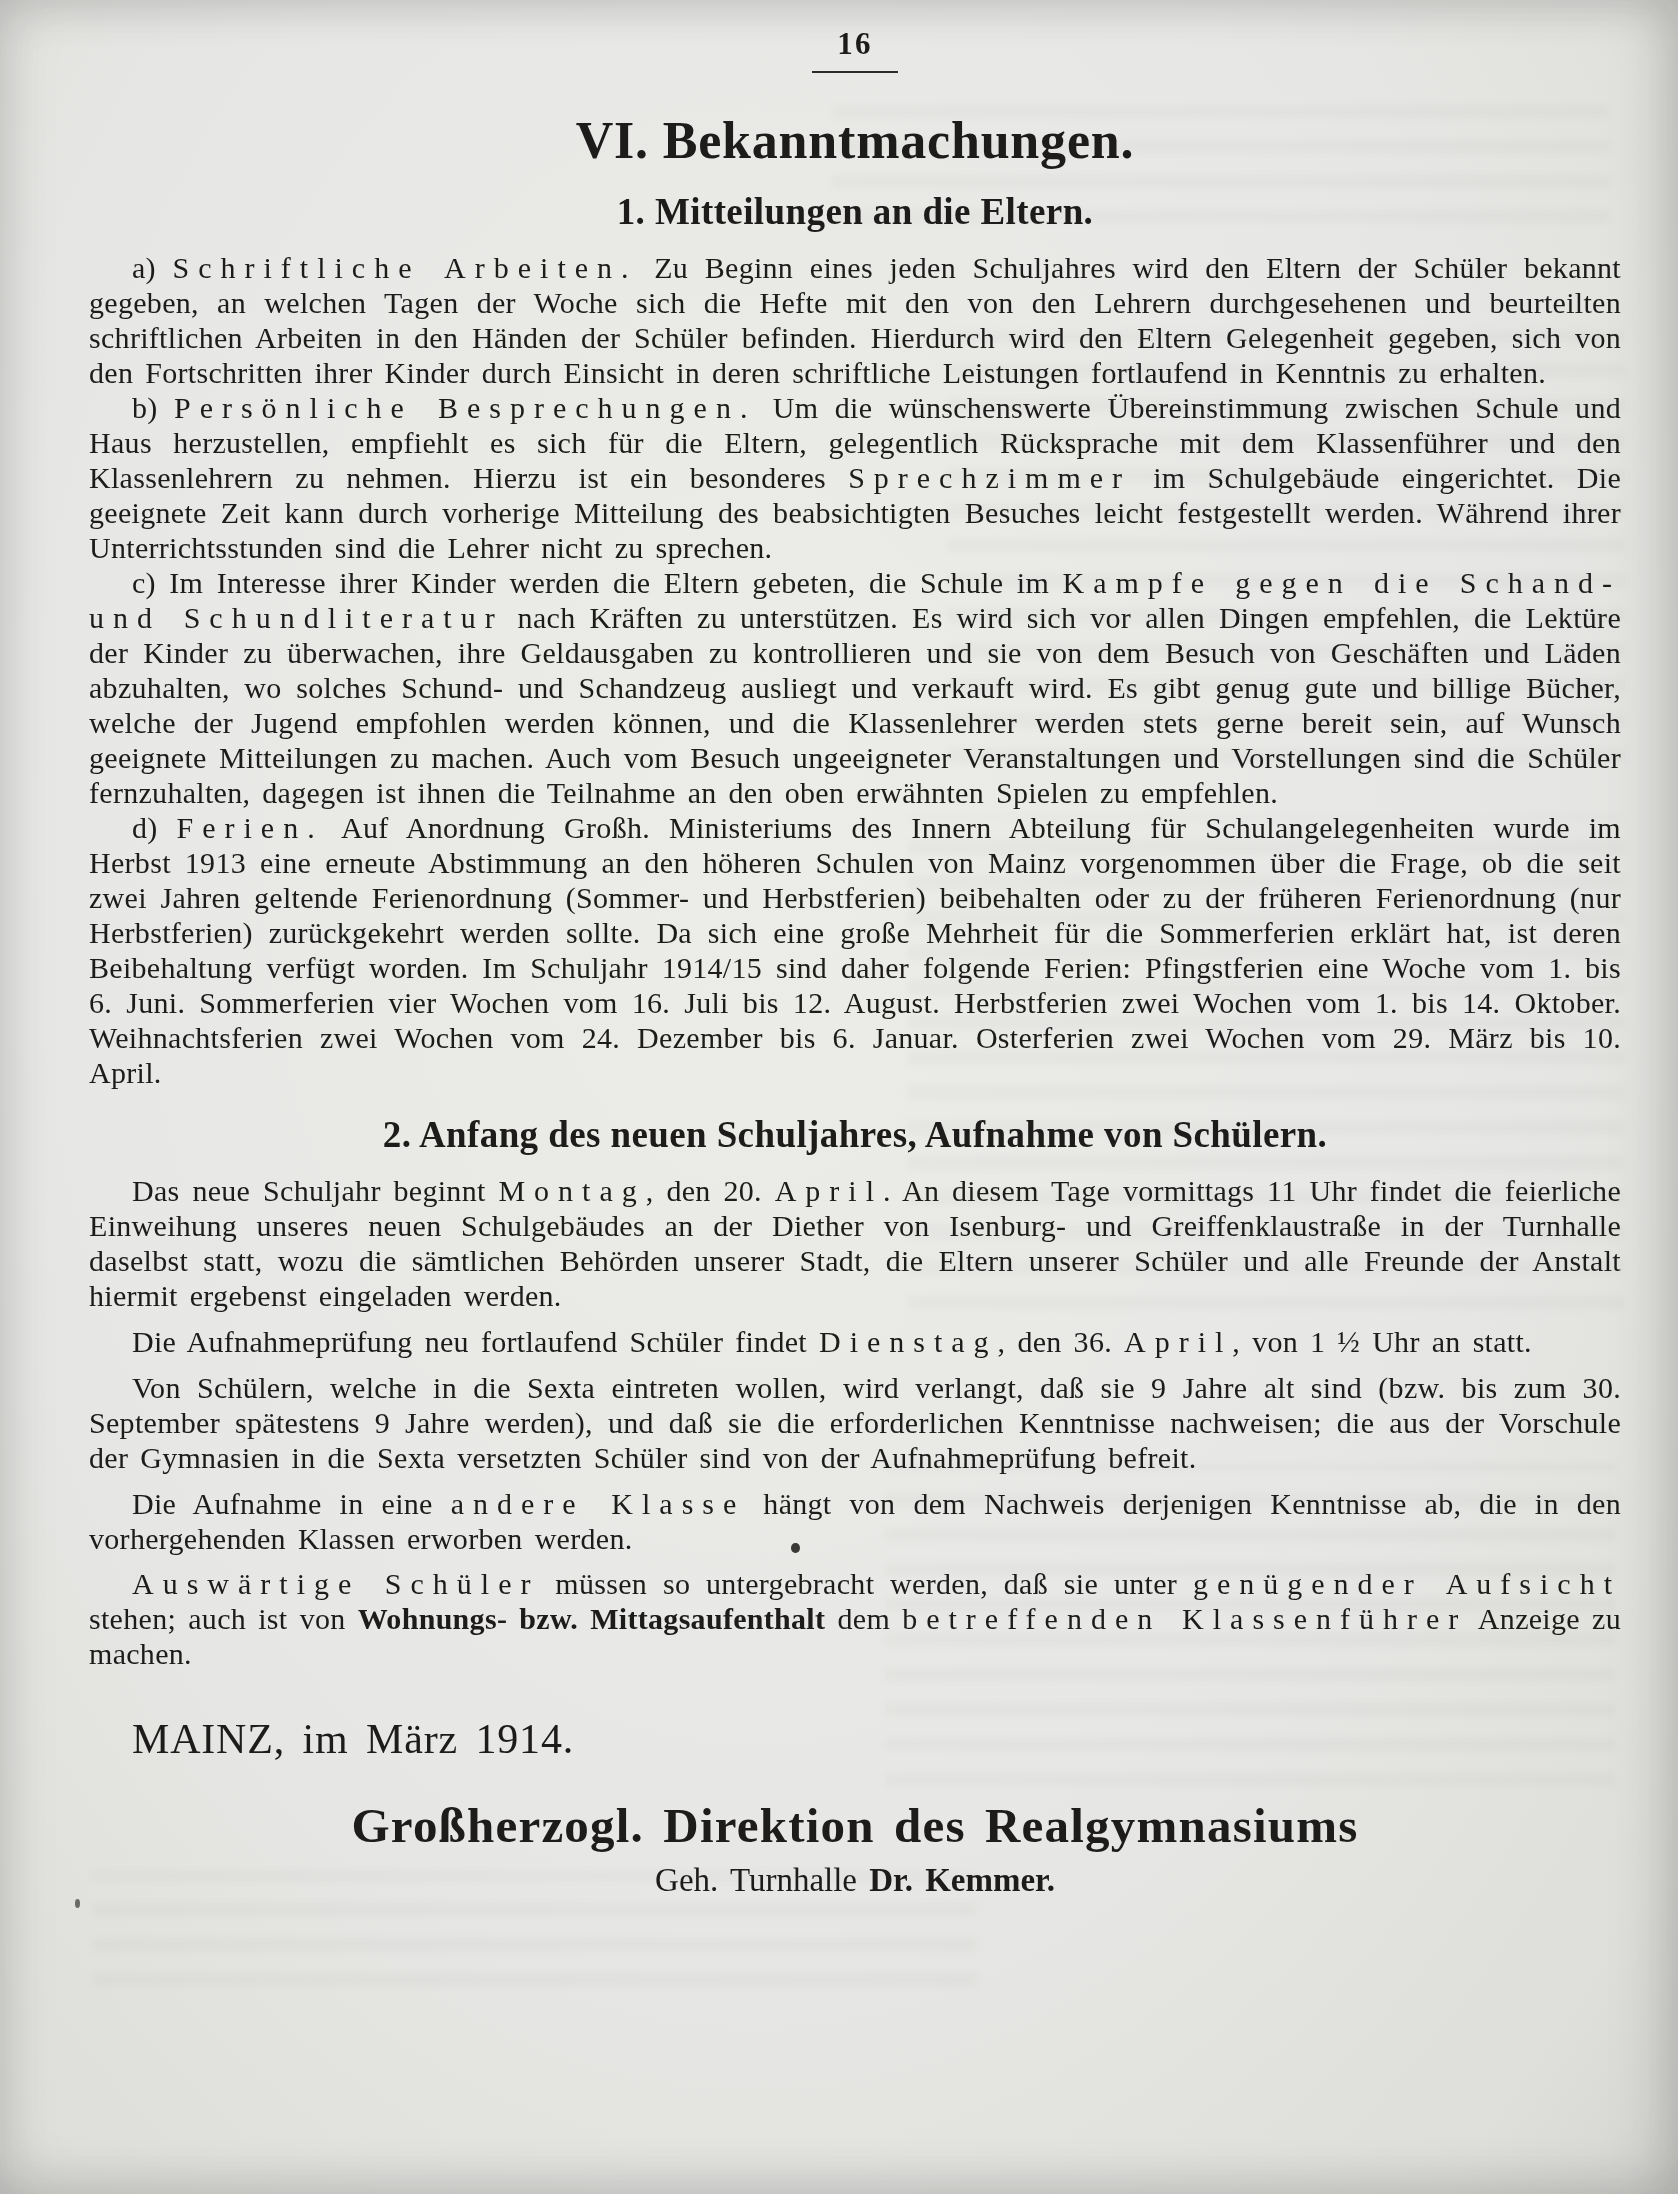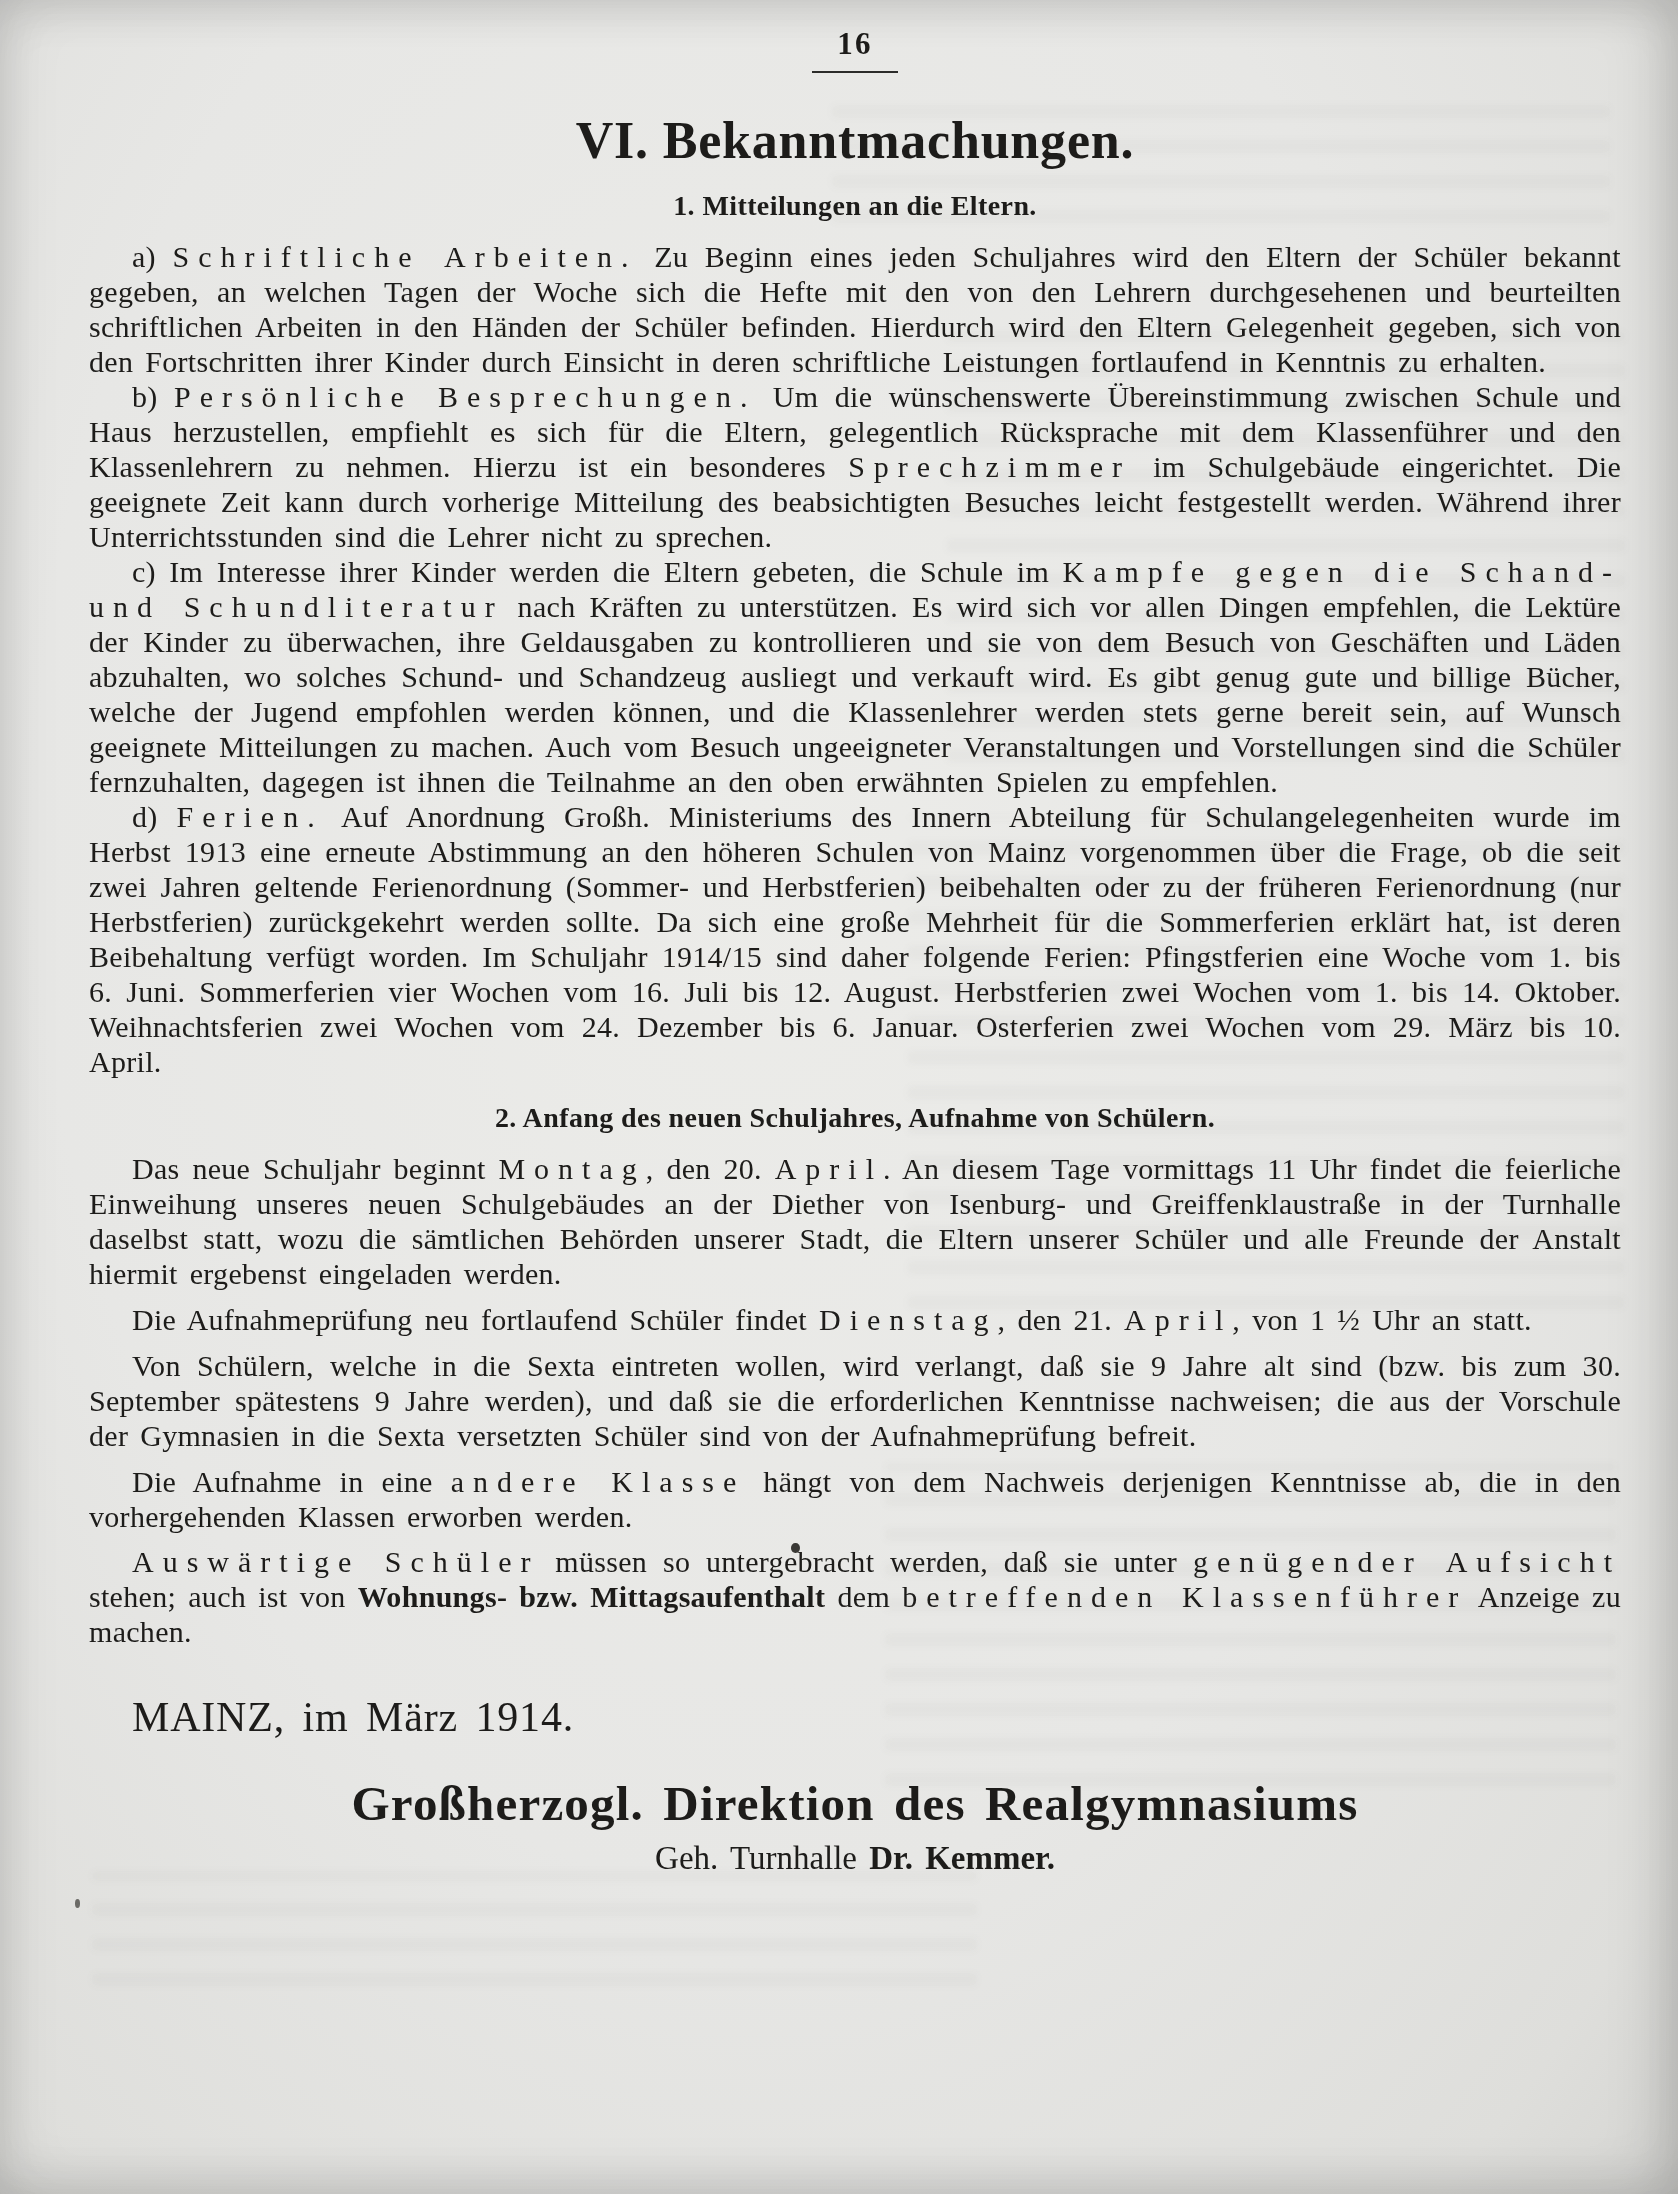--- a/index.html
+++ b/index.html
@@ -48,21 +48,21 @@
   .doc-title {
     margin: 38px 0 0 0;
     text-align: center;
     font-size: 52px;
     font-weight: 700;
     letter-spacing: 0.8px;
   }
   .sub-title {
     margin: 20px 0 0 0;
     text-align: center;
-    font-size: 28px;
+    font-size: 37px;
     font-weight: 700;
     letter-spacing: 0.4px;
   }
   .sub-title-2 {
     margin-top: 23px;
   }
   .body-text {
     margin-top: 17px;
     font-size: 30px;
     line-height: 35px;
@@ -157,21 +157,21 @@
         <p><span class="seg-normal">a) </span><span class="seg-sperr">Schriftliche Arbeiten.</span><span class="seg-normal"> Zu Beginn eines jeden Schuljahres wird den Eltern der Schüler bekannt gegeben, an welchen Tagen der Woche sich die Hefte mit den von den Lehrern durchgesehenen und beurteilten schriftlichen Arbeiten in den Händen der Schüler befinden. Hierdurch wird den Eltern Gelegenheit gegeben, sich von den Fortschritten ihrer Kinder durch Einsicht in deren schriftliche Leistungen fortlaufend in Kenntnis zu erhalten.</span></p>
         <p><span class="seg-normal">b) </span><span class="seg-sperr">Persönliche Besprechungen.</span><span class="seg-normal"> Um die wünschenswerte Übereinstimmung zwischen Schule und Haus herzustellen, empfiehlt es sich für die Eltern, gelegentlich Rücksprache mit dem Klassenführer und den Klassenlehrern zu nehmen. Hierzu ist ein besonderes </span><span class="seg-sperr">Sprechzimmer</span><span class="seg-normal"> im Schulgebäude eingerichtet. Die geeignete Zeit kann durch vorherige Mitteilung des beabsichtigten Besuches leicht festgestellt werden. Während ihrer Unterrichtsstunden sind die Lehrer nicht zu sprechen.</span></p>
         <p><span class="seg-normal">c) Im Interesse ihrer Kinder werden die Eltern gebeten, die Schule im </span><span class="seg-sperr">Kampfe gegen die Schand- und Schundliteratur</span><span class="seg-normal"> nach Kräften zu unterstützen. Es wird sich vor allen Dingen empfehlen, die Lektüre der Kinder zu überwachen, ihre Geldausgaben zu kontrollieren und sie von dem Besuch von Geschäften und Läden abzuhalten, wo solches Schund- und Schandzeug ausliegt und verkauft wird. Es gibt genug gute und billige Bücher, welche der Jugend empfohlen werden können, und die Klassenlehrer werden stets gerne bereit sein, auf Wunsch geeignete Mitteilungen zu machen. Auch vom Besuch ungeeigneter Veranstaltungen und Vorstellungen sind die Schüler fernzuhalten, dagegen ist ihnen die Teilnahme an den oben erwähnten Spielen zu empfehlen.</span></p>
         <p><span class="seg-normal">d) </span><span class="seg-sperr">Ferien.</span><span class="seg-normal"> Auf Anordnung Großh. Ministeriums des Innern Abteilung für Schulangelegenheiten wurde im Herbst 1913 eine erneute Abstimmung an den höheren Schulen von Mainz vorgenommen über die Frage, ob die seit zwei Jahren geltende Ferienordnung (Sommer- und Herbstferien) beibehalten oder zu der früheren Ferienordnung (nur Herbstferien) zurückgekehrt werden sollte. Da sich eine große Mehrheit für die Sommerferien erklärt hat, ist deren Beibehaltung verfügt worden. Im Schuljahr 1914/15 sind daher folgende Ferien: Pfingstferien eine Woche vom 1. bis 6. Juni. Sommerferien vier Wochen vom 16. Juli bis 12. August. Herbstferien zwei Wochen vom 1. bis 14. Oktober. Weihnachtsferien zwei Wochen vom 24. Dezember bis 6. Januar. Osterferien zwei Wochen vom 29. März bis 10. April.</span></p>
       </div>
 
     <h2 class="sub-title sub-title-2">2. Anfang des neuen Schuljahres, Aufnahme von Schülern.</h2>
 
     <div class="body-text spaced">
         <p><span class="seg-normal">Das neue Schuljahr beginnt </span><span class="seg-sperr">Montag</span><span class="seg-normal">, den 20. </span><span class="seg-sperr">April</span><span class="seg-normal">. An diesem Tage vormittags 11 Uhr findet die feierliche Einweihung unseres neuen Schulgebäudes an der Diether von Isenburg- und Greiffenklaustraße in der Turnhalle daselbst statt, wozu die sämtlichen Behörden unserer Stadt, die Eltern unserer Schüler und alle Freunde der Anstalt hiermit ergebenst eingeladen werden.</span></p>
-        <p><span class="seg-normal">Die Aufnahmeprüfung neu fortlaufend Schüler findet </span><span class="seg-sperr">Dienstag</span><span class="seg-normal">, den 21. </span><span class="seg-sperr">April</span><span class="seg-normal">, von 1 ½ Uhr an statt.</span></p>
+        <p><span class="seg-normal">Die Aufnahmeprüfung neu fortlaufend Schüler findet </span><span class="seg-sperr">Dienstag</span><span class="seg-normal">, den 36. </span><span class="seg-sperr">April</span><span class="seg-normal">, von 1 ½ Uhr an statt.</span></p>
         <p><span class="seg-normal">Von Schülern, welche in die Sexta eintreten wollen, wird verlangt, daß sie 9 Jahre alt sind (bzw. bis zum 30. September spätestens 9 Jahre werden), und daß sie die erforderlichen Kenntnisse nachweisen; die aus der Vorschule der Gymnasien in die Sexta versetzten Schüler sind von der Aufnahmeprüfung befreit.</span></p>
         <p><span class="seg-normal">Die Aufnahme in eine </span><span class="seg-sperr">andere Klasse</span><span class="seg-normal"> hängt von dem Nachweis derjenigen Kenntnisse ab, die in den vorhergehenden Klassen erworben werden.</span></p>
         <p><span class="seg-sperr">Auswärtige Schüler</span><span class="seg-normal"> müssen so untergebracht werden, daß sie unter </span><span class="seg-sperr">genügender Aufsicht</span><span class="seg-normal"> stehen; auch ist von </span><span class="seg-bold">Wohnungs- bzw. Mittagsaufenthalt</span><span class="seg-normal"> dem </span><span class="seg-sperr">betreffenden Klassenführer</span><span class="seg-normal"> Anzeige zu machen.</span></p>
       </div>
 
     <p class="place-date">MAINZ, im März 1914.</p>
 
     <div class="sig-institution">Großherzogl. Direktion des Realgymnasiums</div>
     <div class="sig-person"><span>Geh. Turnhalle </span><span class="seg-bold">Dr. Kemmer.</span></div>
 

